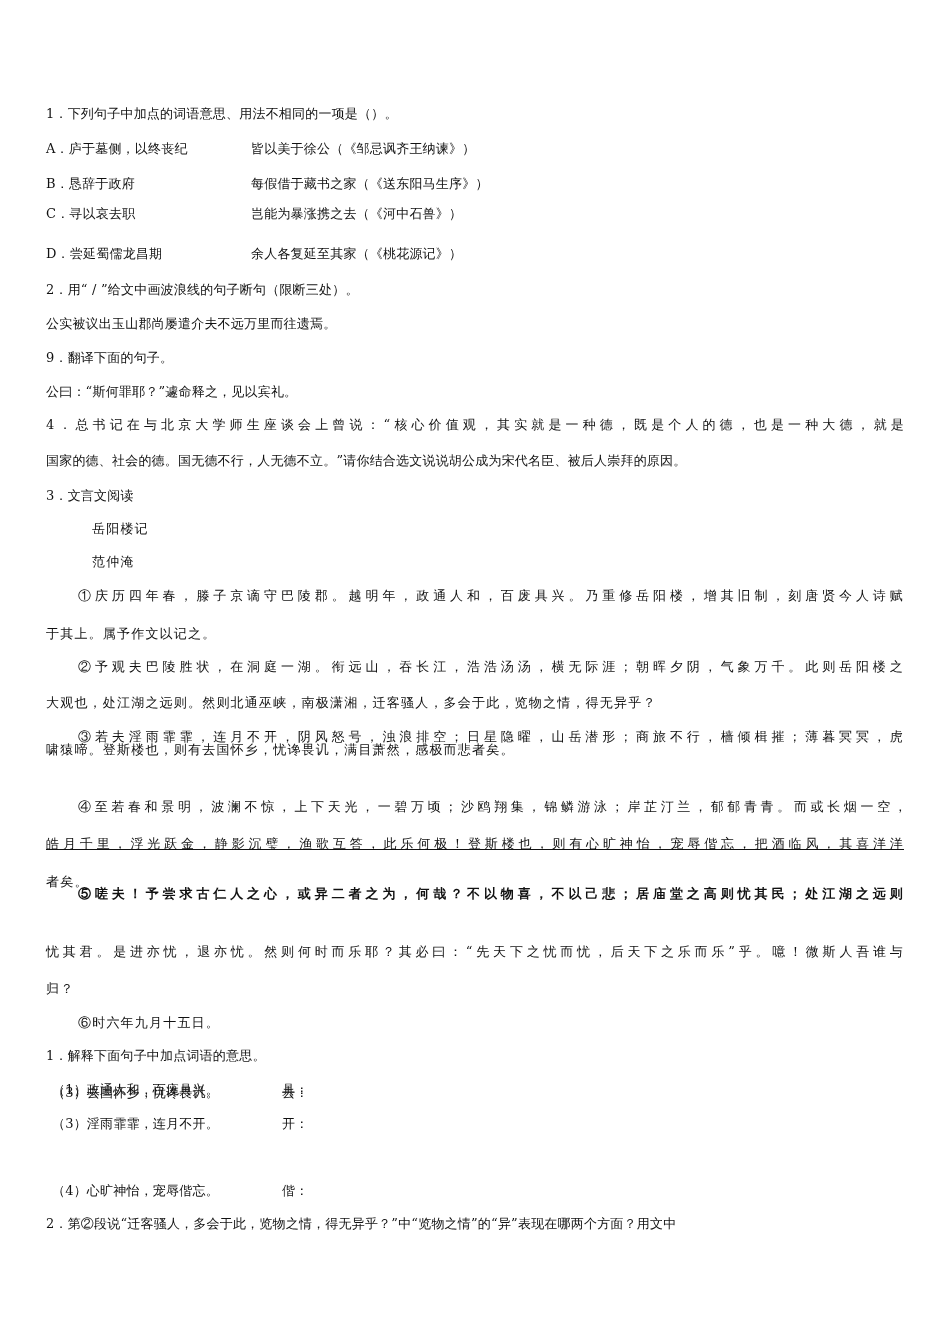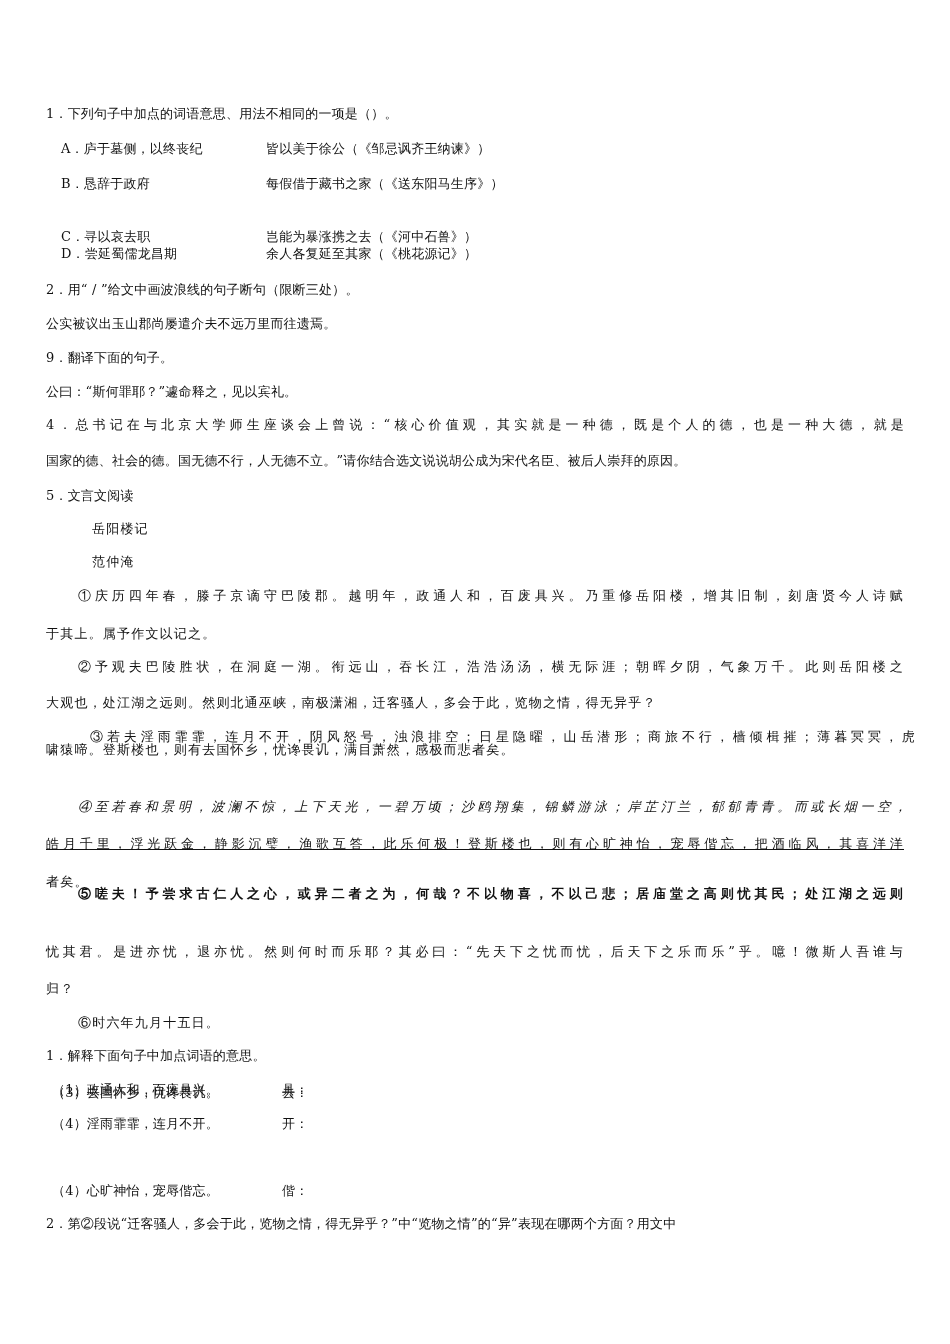--- a/index.html
+++ b/index.html
@@ -21,86 +21,86 @@
       font-size: 13px;
       line-height: 20px;
       white-space: nowrap;
       letter-spacing: 0.2px;
     }
     .kai {
       font-family: "DejaVu Serif", "Liberation Serif", serif;
       letter-spacing: 1.2px;
     }
     .indent { left: 80px; margin-left: 12px; }
-    .opt-left { display: inline-block; width: 205px; margin-left: 15px; }
+    .opt-left { display: inline-block; width: 205px; }
     .sub-q { left: 52px; }
     .sub-q .q { display: inline-block; width: 230px; }
     .justify {
       width: 858px;
       text-align-last: justify;
       text-align: justify;
     }
   </style>
 </head>
 <body>
 
 <div class="line" style="top:104px">1．下列句子中加点的词语意思、用法不相同的一项是（）。</div>
 
 <div class="line" style="top:139px">
   <span class="opt-left"><span>A．</span><span>庐于墓侧，以终丧纪</span></span><span>皆以美于徐公（《邹忌讽齐王纳谏》）</span>
 </div>
 <div class="line" style="top:174px">
   <span class="opt-left"><span>B．</span><span>恳辞于政府</span></span><span>每假借于藏书之家（《送东阳马生序》）</span>
 </div>
-<div class="line" style="top:227px">
+<div class="line" style="top:204px">
   <span class="opt-left"><span>C．</span><span>寻以哀去职</span></span><span>岂能为暴涨携之去（《河中石兽》）</span>
 </div>
 <div class="line" style="top:244px">
   <span class="opt-left"><span>D．</span><span>尝延蜀儒龙昌期</span></span><span>余人各复延至其家（《桃花源记》）</span>
 </div>
 
 <div class="line" style="top:280px">2．用“ / ”给文中画波浪线的句子断句（限断三处）。</div>
 <div class="line" style="top:314px">公实被议出玉山郡尚屡遣介夫不远万里而往遗焉。</div>
 
 <div class="line" style="top:348px">9．翻译下面的句子。</div>
 <div class="line" style="top:382px">公曰：“斯何罪耶？”遽命释之，见以宾礼。</div>
 
 <div class="line justify" style="top:415px">4．总书记在与北京大学师生座谈会上曾说：“核心价值观，其实就是一种德，既是个人的德，也是一种大德，就是</div>
 <div class="line" style="top:451px">国家的德、社会的德。国无德不行，人无德不立。”请你结合选文说说胡公成为宋代名臣、被后人崇拜的原因。</div>
 
-<div class="line" style="top:486px">5．文言文阅读</div>
+<div class="line" style="top:486px">3．文言文阅读</div>
 <div class="line indent kai" style="top:519px">岳阳楼记</div>
 <div class="line indent kai" style="top:552px">范仲淹</div>
 
 <div class="line kai justify" style="top:586px; left:78px; width:826px;">①庆历四年春，滕子京谪守巴陵郡。越明年，政通人和，百废具兴。乃重修岳阳楼，增其旧制，刻唐贤今人诗赋</div>
 <div class="line kai" style="top:624px">于其上。属予作文以记之。</div>
 
 <div class="line kai justify" style="top:657px; left:78px; width:826px;">②予观夫巴陵胜状，在洞庭一湖。衔远山，吞长江，浩浩汤汤，横无际涯；朝晖夕阴，气象万千。此则岳阳楼之</div>
 <div class="line kai" style="top:693px">大观也，处江湖之远则。然则北通巫峡，南极潇湘，迁客骚人，多会于此，览物之情，得无异乎？</div>
 
-<div class="line kai justify" style="top:727px; left:78px; width:826px;margin-left:12px;">③若夫淫雨霏霏，连月不开，阴风怒号，浊浪排空；日星隐曜，山岳潜形；商旅不行，樯倾楫摧；薄暮冥冥，虎</div>
+<div class="line kai justify" style="top:727px; left:78px; width:826px;">③若夫淫雨霏霏，连月不开，阴风怒号，浊浪排空；日星隐曜，山岳潜形；商旅不行，樯倾楫摧；薄暮冥冥，虎</div>
 <div class="line kai" style="top:740px">啸猿啼。登斯楼也，则有去国怀乡，忧谗畏讥，满目萧然，感极而悲者矣。</div>
 
-<div class="line kai justify" style="top:797px; left:78px; width:830px;font-style:italic;">④至若春和景明，波澜不惊，上下天光，一碧万顷；沙鸥翔集，锦鳞游泳；岸芷汀兰，郁郁青青。而或长烟一空，</div>
+<div class="line kai justify" style="top:797px; left:78px; width:830px;">④至若春和景明，波澜不惊，上下天光，一碧万顷；沙鸥翔集，锦鳞游泳；岸芷汀兰，郁郁青青。而或长烟一空，</div>
 <div class="line kai justify" style="top:834px; width:858px;text-decoration:underline;">皓月千里，浮光跃金，静影沉璧，渔歌互答，此乐何极！登斯楼也，则有心旷神怡，宠辱偕忘，把酒临风，其喜洋洋</div>
 <div class="line kai" style="top:872px">者矣。</div>
 
 <div class="line kai justify" style="top:884px; left:78px; width:826px;font-weight:bold;">⑤嗟夫！予尝求古仁人之心，或异二者之为，何哉？不以物喜，不以己悲；居庙堂之高则忧其民；处江湖之远则</div>
 <div class="line kai justify" style="top:942px; width:858px;">忧其君。是进亦忧，退亦忧。然则何时而乐耶？其必曰：“先天下之忧而忧，后天下之乐而乐”乎。噫！微斯人吾谁与</div>
 <div class="line kai" style="top:979px">归？</div>
 
 <div class="line kai" style="top:1013px; left:78px;">⑥时六年九月十五日。</div>
 
 <div class="line" style="top:1046px">1．解释下面句子中加点词语的意思。</div>
 
 <div class="line sub-q" style="top:1080px">
   <span class="q">（1）政通人和，百废具兴。</span><span>具：</span>
 </div>
 <div class="line sub-q" style="top:1114px">
-  <span class="q">（4）淫雨霏霏，连月不开。</span><span>开：</span>
+  <span class="q">（3）淫雨霏霏，连月不开。</span><span>开：</span>
 </div>
 <div class="line sub-q" style="top:1083px">
   <span class="q">（3）去国怀乡，忧谗畏讥。</span><span>去：</span>
 </div>
 <div class="line sub-q" style="top:1181px">
   <span class="q">（4）心旷神怡，宠辱偕忘。</span><span>偕：</span>
 </div>
 
 <div class="line" style="top:1214px">2．第②段说“迁客骚人，多会于此，览物之情，得无异乎？”中“览物之情”的“异”表现在哪两个方面？用文中</div>
 

